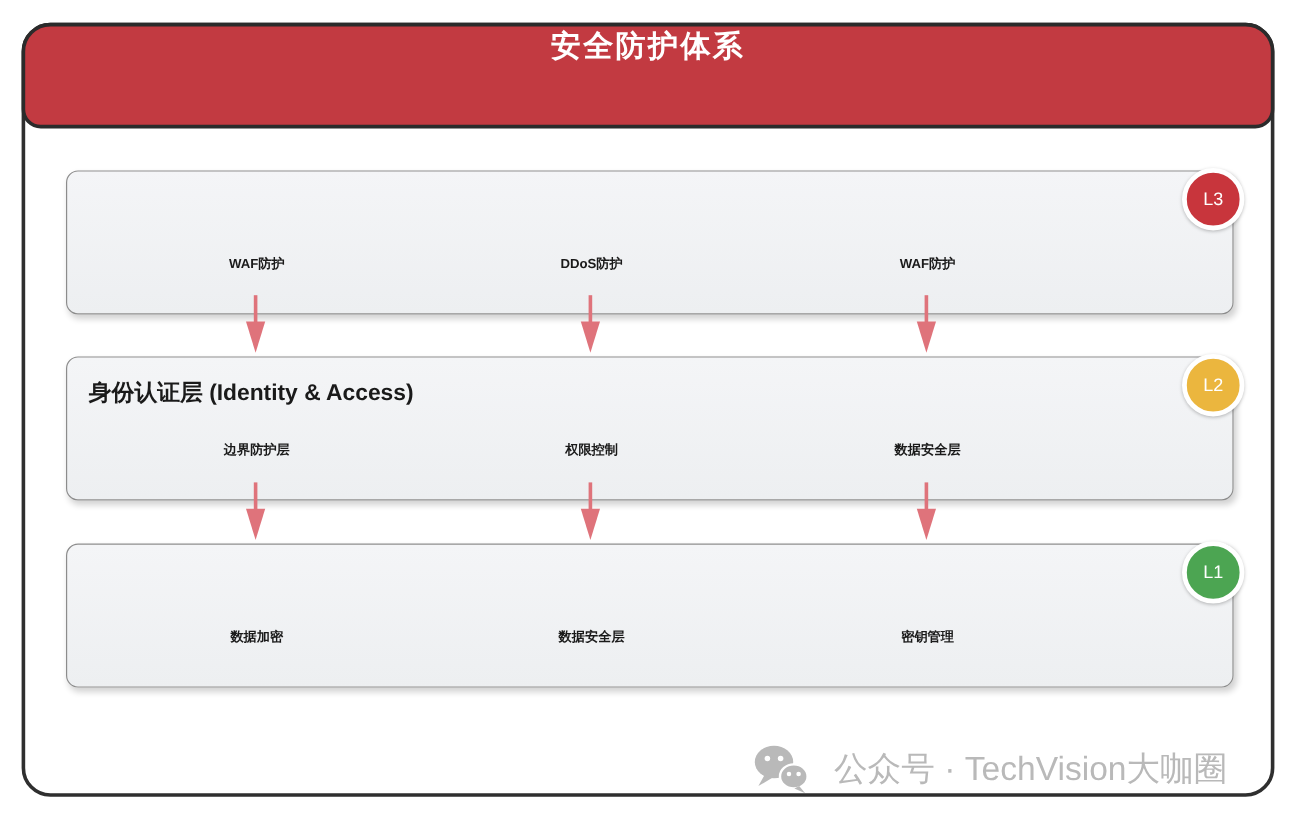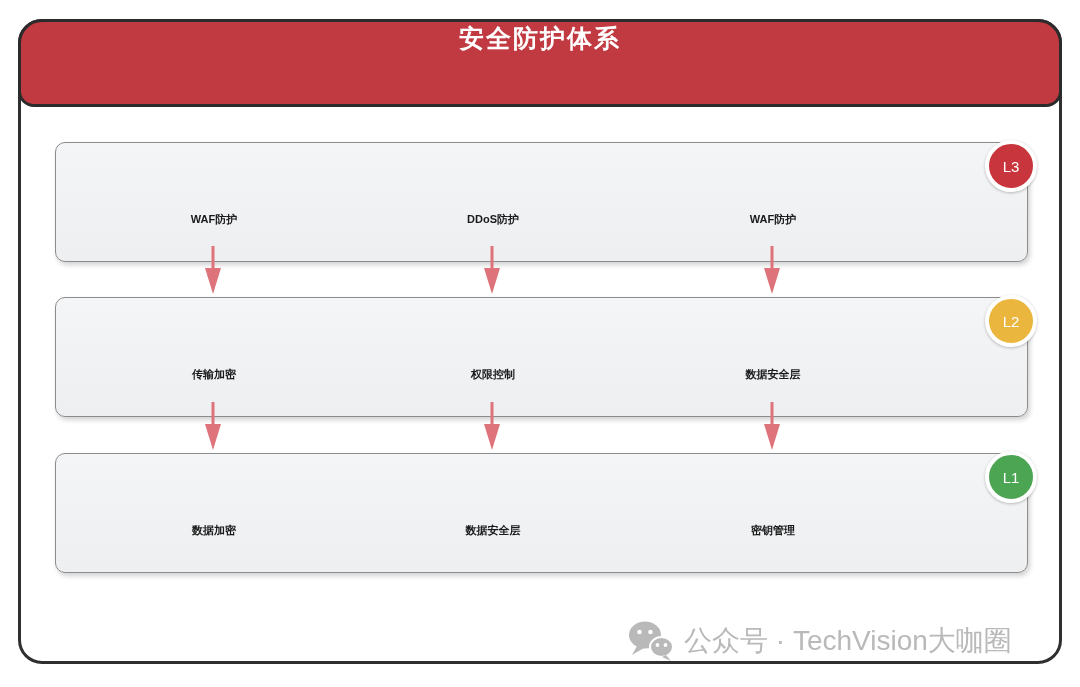--- a/index.html
+++ b/index.html
@@ -62,21 +62,21 @@
     top:0; width:3px; height:26px;
   }
   .arrow .head {
     position:absolute; left:50%; transform:translateX(-50%);
     top:22px; width:0; height:0;
     border-left:8px solid transparent; border-right:8px solid transparent;
     border-top:26px solid #df737b;
   }
   .watermark {
     position:absolute; left:628px; top:619px; height:44px; z-index:10;
-    display:flex; align-items:center; gap:10px;justify-content:center;
+    display:flex; align-items:center; gap:21px;justify-content:center;
   }
   .watermark-text {
     font-size:28px; color:#b9b9b9; white-space:nowrap;
   }
 </style>
 </head>
 <body>
 
 <div class="frame"></div>
 
@@ -98,21 +98,22 @@
 <div class="arrow arrow-row-a arrow-c2">
   <div class="shaft" style="background-color: rgb(223, 115, 123);"></div>
   <div class="head" style="border-top-color: rgb(223, 115, 123);"></div>
 </div>
 <div class="arrow arrow-row-a arrow-c3">
   <div class="shaft" style="background-color: rgb(223, 115, 123);"></div>
   <div class="head" style="border-top-color: rgb(223, 115, 123);"></div>
 </div>
 
 <div class="layer layer-2">
-  <div class="layer-item item-c1">传输加密</div>
+  <div class="layer-title">身份认证层 (Identity &amp; Access)</div>
+  <div class="layer-item item-c1">边界防护层</div>
   <div class="layer-item item-c2">权限控制</div>
   <div class="layer-item item-c3">数据安全层</div>
   <div class="badge" style="background-color: rgb(235, 182, 62);">L2</div>
 </div>
 
 <div class="arrow arrow-row-b arrow-c1">
   <div class="shaft" style="background-color: rgb(223, 115, 123);"></div>
   <div class="head" style="border-top-color: rgb(223, 115, 123);"></div>
 </div>
 <div class="arrow arrow-row-b arrow-c2">

